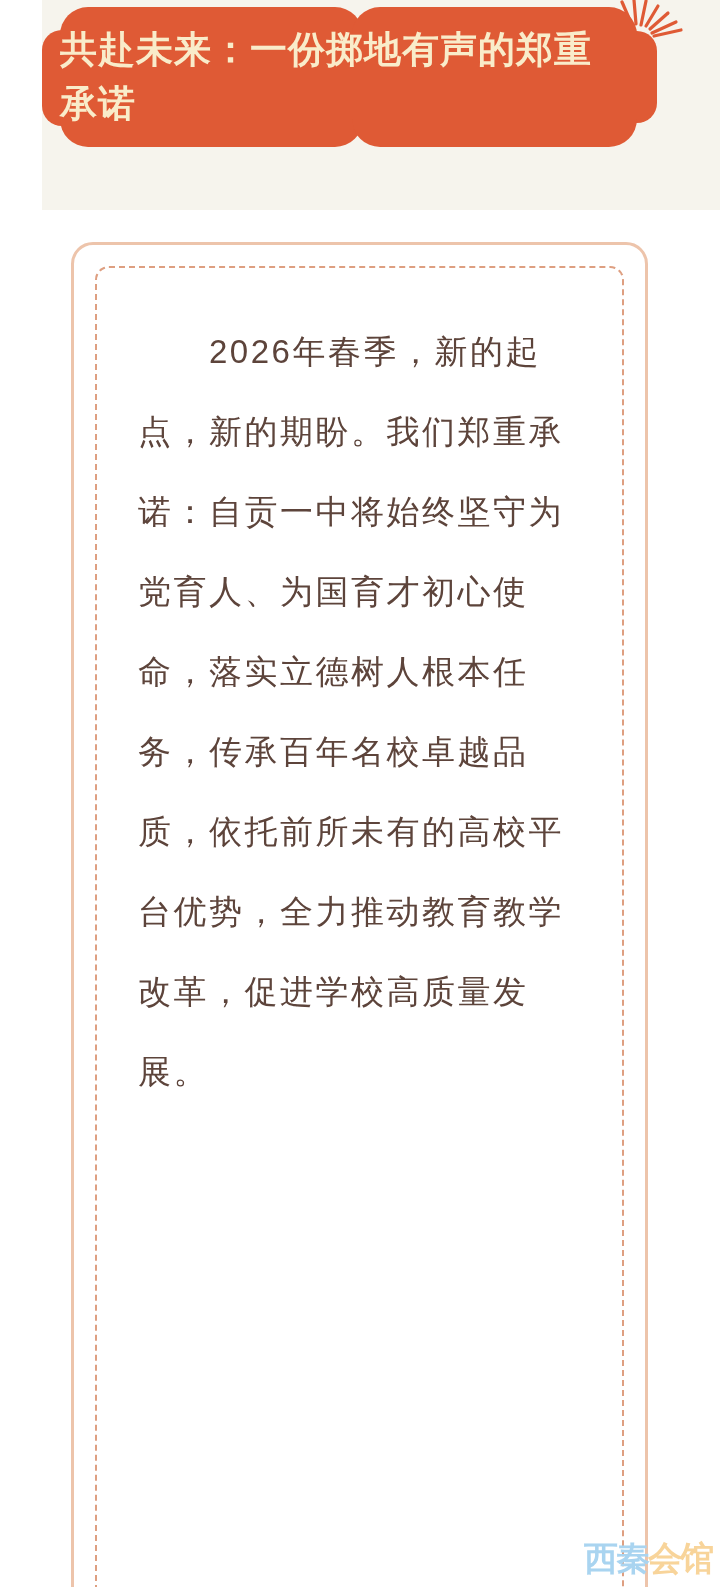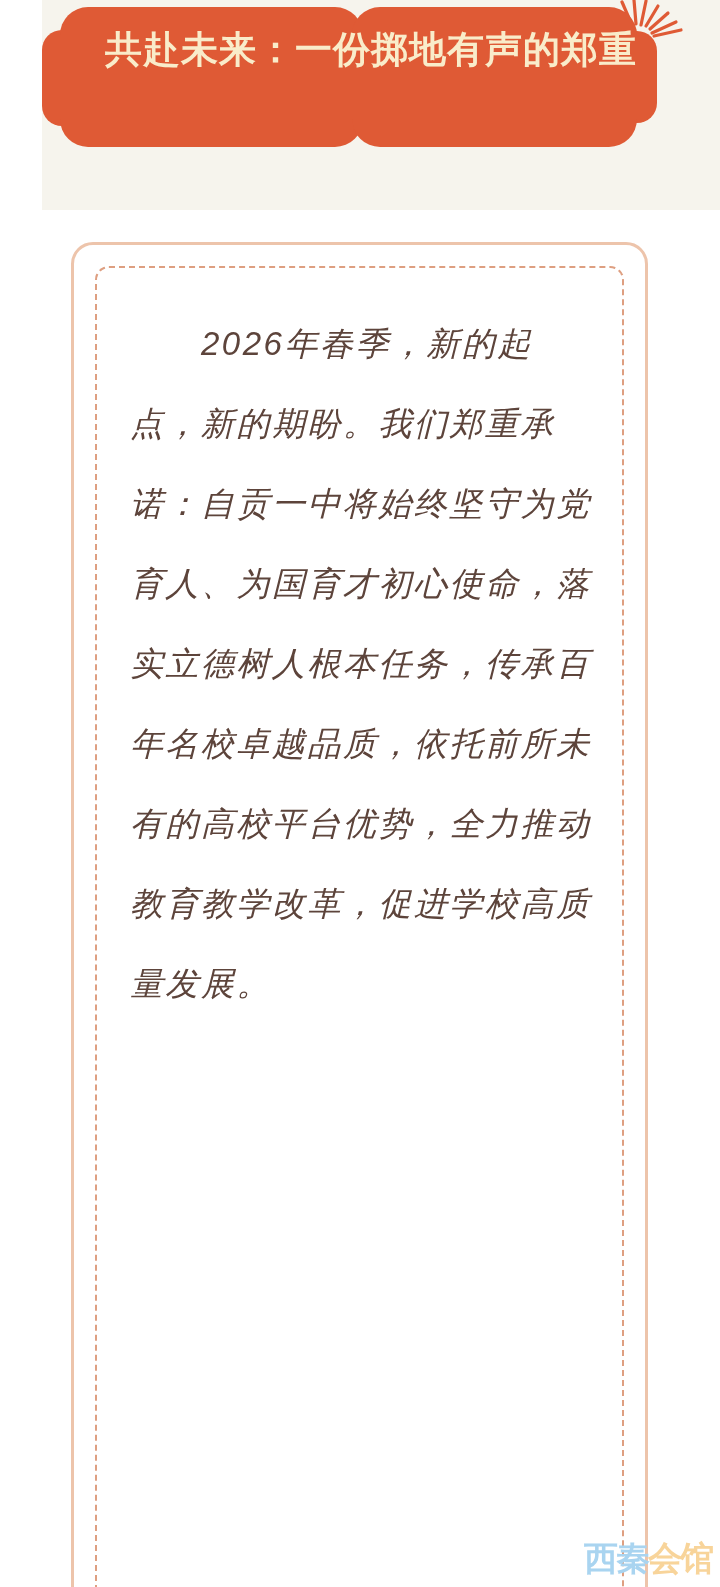--- a/index.html
+++ b/index.html
@@ -33,21 +33,21 @@
   .bump-left  { left: 0;   top: 30px; width: 48px;  height: 96px;  border-radius: 20px; }
   .bump-right { left: 568px; top: 31px; width: 47px; height: 92px; border-radius: 20px; }
   .lobe-left  { left: 18px;  top: 7px; width: 303px; height: 140px; border-radius: 28px; }
   .lobe-right { left: 310px; top: 7px; width: 285px; height: 140px; border-radius: 28px; }
 
   .banner-title {
     position: absolute;
     left: 18px; top: 7px;
     width: 577px;
     padding-top: 16px;
-    text-align: right;
+    text-align: left;
     font-size: 37px;
     line-height: 54px;
     font-weight: bold;
     letter-spacing: 1px;
     color: var(--banner-title, #f9ecca);
   }
 
   
   .content-box {
     position: absolute;
@@ -70,21 +70,21 @@
     padding: 36px 0 0 33px;
     width: 464px;
     font-size: 33px;
     line-height: 80px;
     letter-spacing: 2.5px;
     color: var(--body-text, #5d443b);
     text-align: left;
     line-break: strict;
     word-break: normal;
   }
-  .article p { margin: 0; text-indent: 71px; font-style: italic; }
+  .article p { margin: 8px; text-indent: 71px; }
 
   
   .watermark {
     position: absolute;
     left: 584px; top: 1536px;
     font-size: 34px;
     font-weight: bold;
     letter-spacing: -2px;
     white-space: nowrap;
     z-index: 5;
@@ -108,20 +108,21 @@
       <line x1="46" y1="36" x2="73" y2="30" stroke="#df5a35"></line>
     </svg>
 
     <div class="banner">
       <div class="shape bump-left"></div>
       <div class="shape bump-right"></div>
       <div class="shape lobe-left"></div>
       <div class="shape lobe-right"></div>
       <div class="banner-title">
         <div>共赴未来：一份掷地有声的郑重</div>
+        <div>承诺</div>
       </div>
     </div>
   </div>
 
   <div class="content-box">
     <div class="dashed-box">
       <div class="article">
         <p>2026年春季，新的起点，新的期盼。我们郑重承诺：自贡一中将始终坚守为党育人、为国育才初心使命，落实立德树人根本任务，传承百年名校卓越品质，依托前所未有的高校平台优势，全力推动教育教学改革，促进学校高质量发展。</p>
       </div>
     </div>

